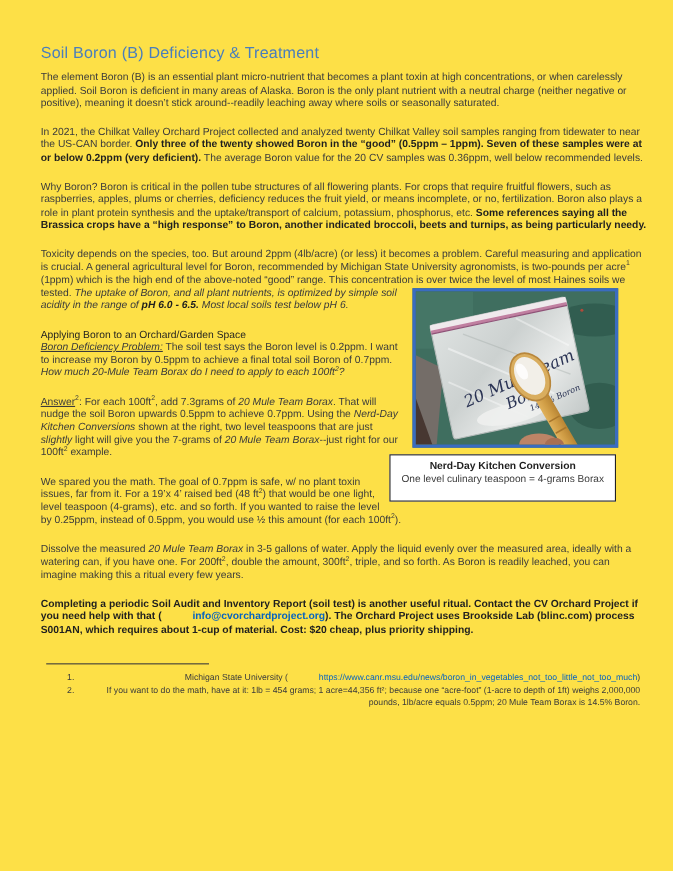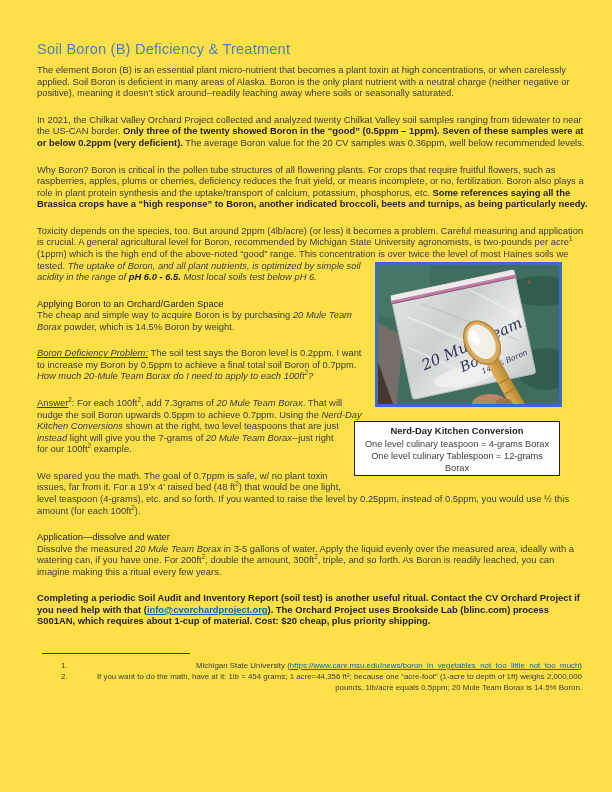--- a/index.html
+++ b/index.html
@@ -23,37 +23,37 @@
   h2.sec {
     font-size: 9.4px; font-weight: 400; color: #1f1f1f;
     margin: 0; line-height: 1.23;
   }
   .b  { font-weight: 700; color: #1f1f1f; }
   .i  { font-style: italic; }
   .bi { font-style: italic; font-weight: 700; color: #1f1f1f; }
   .iu { font-style: italic; text-decoration: underline; }
   .u  { text-decoration: underline; }
   sup { font-size: 6.3px; vertical-align: super; line-height: 0; }
-  a, .link { color: #0563C1; text-decoration: underline; cursor: pointer; }
+  a, .link { color: #0563C1; cursor: pointer; margin-left: 28px; }
 
   .photo-float {
     float: right;
     width: 181px; height: 139px;
     border: 3px solid #3a6cc0;
     margin: 2px 26px 5px 9px;
     display: block;
     background: #3f6e5f;
   }
   .photo-float svg { display: block; }
 
   .conv-float {
     float: right; clear: right;
     width: 196px;
     border: 1.5px solid #222222;
-    padding: 3px 4px 1px 4px;
+    padding: 3px 4px 14px 4px;
     margin: 1px 28px 8px 9px;
     text-align: center;
     display: block;
     background: #ffffff;
   }
   .conv-title { display: block; font-weight: 700; color: #1f1f1f; font-size: 9.4px; margin-bottom: 1px; }
   .conv-line  { display: block; font-size: 9.2px; line-height: 1.32; color: #3b3b3b; }
 
   .fn-area { margin-top: 26px; }
   .fn-rule { width: 148px; border-top: 1px solid #3b3b3b; height: 0; margin: 0 0 6px 5px; }
@@ -121,33 +121,30 @@
           <ellipse cx="140" cy="68" rx="16.5" ry="23" fill="#d9ad5e" stroke="#b8863b" stroke-width="1.5"></ellipse>
           <ellipse cx="140" cy="67" rx="12.5" ry="18.5" fill="#f2efe8"></ellipse>
           <ellipse cx="136" cy="60" rx="4.5" ry="8" fill="#ffffff" opacity="0.8"></ellipse>
         </g>
         <ellipse cx="112" cy="139" rx="18" ry="10" fill="#bd8466"></ellipse>
         <ellipse cx="126" cy="140" rx="9" ry="7" fill="#a96f52"></ellipse>
       </svg>
         </span><span>of most Haines soils we tested.  </span><span class="i">The uptake of Boron, and all plant nutrients, is optimized by simple soil acidity in the range of </span><span class="bi">pH 6.0 - 6.5.</span><span class="i">  Most local soils test below pH 6.</span></p>
 
     <h2 class="sec">Applying Boron to an Orchard/Garden Space</h2>
-    <p><span>The cheap and simple way to acquire Boron is by purchasing </span><span class="i">20 Mule Team Borax</span><span> powder, which is 14.5% Boron by weight.</span></p>
 
     <p><span class="iu">Boron Deficiency Problem:</span><span>  The soil test says the Boron level is 0.2ppm.  I want to increase my Boron by 0.5ppm to achieve a final total soil Boron of 0.7ppm.  </span><span class="i">How much 20-Mule Team Borax do I need to apply to each 100ft</span><sup class="i">2</sup><span class="i">?</span></p>
 
     <p><span class="u">Answer</span><sup>2</sup><span>:  For each 100ft</span><sup>2</sup><span>, add 7.3grams of </span><span class="i">20 Mule Team Borax</span><span>.  That will nudge the soil Boron upwards 0.5ppm to achieve </span><span class="conv-float">
           <span class="conv-title">Nerd-Day Kitchen Conversion</span>
           <span class="conv-line">One level culinary teaspoon = 4-grams Borax</span>
-          <span class="conv-line">One level culinary Tablespoon = 12-grams Borax</span>
-        </span><span>0.7ppm.  Using the </span><span class="i">Nerd-Day Kitchen Conversions</span><span> shown at the right, two level teaspoons that are just </span><span class="i">instead</span><span> light will give you the 7-grams of </span><span class="i">20 Mule Team Borax</span><span>--just right for our 100ft</span><sup>2</sup><span> example.</span></p>
+        </span><span>0.7ppm.  Using the </span><span class="i">Nerd-Day Kitchen Conversions</span><span> shown at the right, two level teaspoons that are just </span><span class="i">slightly</span><span> light will give you the 7-grams of </span><span class="i">20 Mule Team Borax</span><span>--just right for our 100ft</span><sup>2</sup><span> example.</span></p>
 
     <p><span>We spared you the math.  The goal of 0.7ppm is safe, w/ no plant toxin issues, far from it.  For a 19’x 4’ raised bed (48 ft</span><sup>2</sup><span>) that would be one light, level teaspoon (4-grams), etc. and so forth.  If you wanted to raise the level by 0.25ppm, instead of 0.5ppm, you would use ½ this amount (for each 100ft</span><sup>2</sup><span>).</span></p>
 
-    <h2 class="sec">Application—dissolve and water</h2>
     <p><span>Dissolve the measured </span><span class="i">20 Mule Team Borax</span><span> in 3-5 gallons of water.  Apply the liquid evenly over the measured area, ideally with a watering can, if you have one.  For 200ft</span><sup>2</sup><span>, double the amount, 300ft</span><sup>2</sup><span>, triple, and so forth.  As Boron is readily leached, you can imagine making this a ritual every few years.</span></p>
 
     <p class="b"><span>Completing a periodic Soil Audit and Inventory Report (soil test) is another useful ritual.  Contact the CV Orchard Project if you need help with that (</span><span class="link">info@cvorchardproject.org</span><span>).  The Orchard Project uses Brookside Lab (blinc.com) process S001AN, which requires about 1-cup of material.  Cost: $20 cheap, plus priority shipping.</span></p>
 
     <div class="fn-area">
       <div class="fn-rule"></div>
       <div class="fn-list">
         <div class="fn-item">
           <span class="fn-num">1.</span>
           <span class="fn-text"><span>Michigan State University (</span><span class="link">https://www.canr.msu.edu/news/boron_in_vegetables_not_too_little_not_too_much</span><span>)</span></span>

